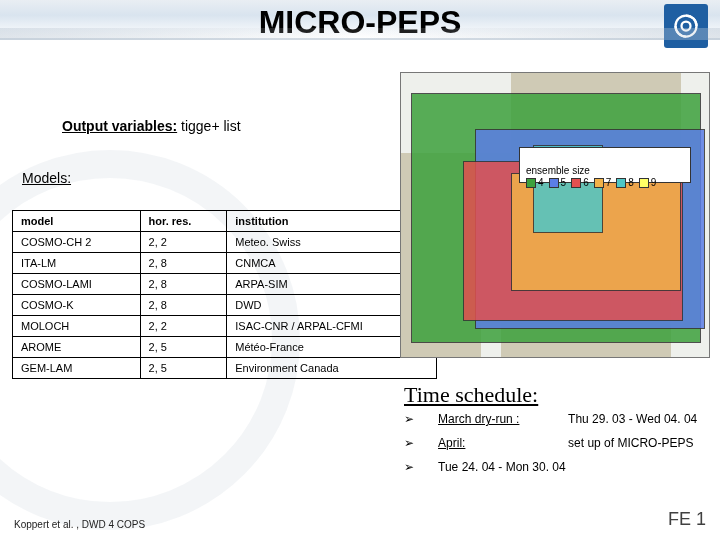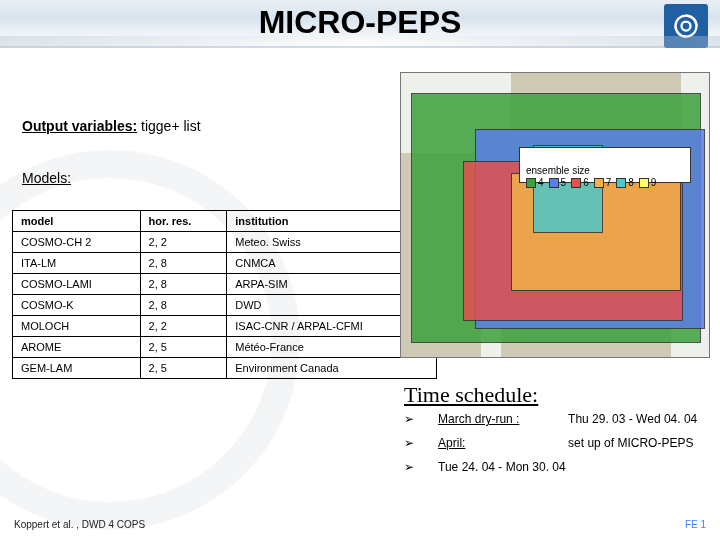--- a/index.html
+++ b/index.html
@@ -1,33 +1,33 @@
 <!DOCTYPE html>
 <html><head>
 <meta charset="utf-8">
 <style>
   * { box-sizing: border-box; margin: 0; padding: 0; }
   html, body { width: 720px; height: 540px; font-family: Arial, sans-serif; background: #fff; overflow: hidden; }
   .slide { position: relative; width: 720px; height: 540px; }
 
   
-  .header { position: absolute; top: 0; left: 0; width: 720px; height: 48px;
+  .header { position: absolute; top: 0; left: 0; width: 720px; height: 40px;
     background: linear-gradient(#e9eef3 0%, #d9e4ef 40%, #fff 100%);
     border-bottom: 2px solid #c9d3dd; padding-left: 40px; }
   .header::before, .header::after { content:""; position:absolute; left:0; right:0; height:12px; bottom:-2px;
     background: linear-gradient(90deg, rgba(200,210,220,.35), rgba(255,255,255,.1), rgba(200,210,220,.35)); }
   .title { position: absolute; top: 4px; left: 0; width: 720px; text-align: center;
     font-size: 32px; font-weight: bold; font-family: Arial, sans-serif; color: #000; }
   .logo { position: absolute; top: 4px; right: 12px; width: 44px; height: 44px;
     background: #1f5fa2; border-radius: 3px; display:flex; align-items:center; justify-content:center; }
   .logo svg { width: 30px; height: 30px; }
 
   
   .outvar { position:absolute; left:22px; top:118px; font-size:14px; }
-  .outvar .u { text-decoration: underline; font-weight: bold; }
+  .outvar .u { text-decoration: underline; font-weight: bold; margin-left: 40px; }
   .models-label { position:absolute; left:22px; top:170px; font-size:14px; text-decoration: underline; font-weight: normal; }
 
   
   .models-table { position:absolute; left:12px; top:210px; border-collapse: collapse; font-size:11px; width: 425px; }
   .models-table th, .models-table td { border: 1.5px solid #000; padding: 4px 8px; text-align: left; vertical-align: top; }
   .models-table th { font-weight: bold; }
 
   
   .map { position:absolute; top:72px; left:400px; width:310px; height:286px; background:#f1f1ec; border:1px solid #777; overflow:hidden; }
   .map .sea { position:absolute; inset:0; background:#eef0ec; }
@@ -54,21 +54,21 @@
   
   .sched-title { position:absolute; left:404px; top:382px; font-size:22px; font-family: "Times New Roman", serif; text-decoration: underline; }
   .sched { position:absolute; left:404px; top:412px; font-size:12px; }
   .sched li { list-style:none; margin-bottom:10px; display:flex; gap:18px; }
   .sched .arrow { font-family: Arial, sans-serif; margin-right:6px; }
   .sched .lbl { width:112px; font-weight:normal; text-decoration: underline; display:inline-block; }
   .sched .val { }
 
   
   .footer-left { position:absolute; left:14px; bottom:10px; font-size:10px; color:#222; }
-  .footer-right { position:absolute; right:14px; bottom:10px; font-size:10px; color:#3b82f6; }
+  .footer-right { position:absolute; right:14px; bottom:10px; font-size:18px; color:#404040; }
 
   
   .watermark { position:absolute; left:-80px; top:150px; width:380px; height:380px; border:28px solid rgba(190,200,210,.18); border-radius:50%; }
 </style>
 </head>
 <body>
 
 <div class="slide">
 
   <div class="watermark"></div>

